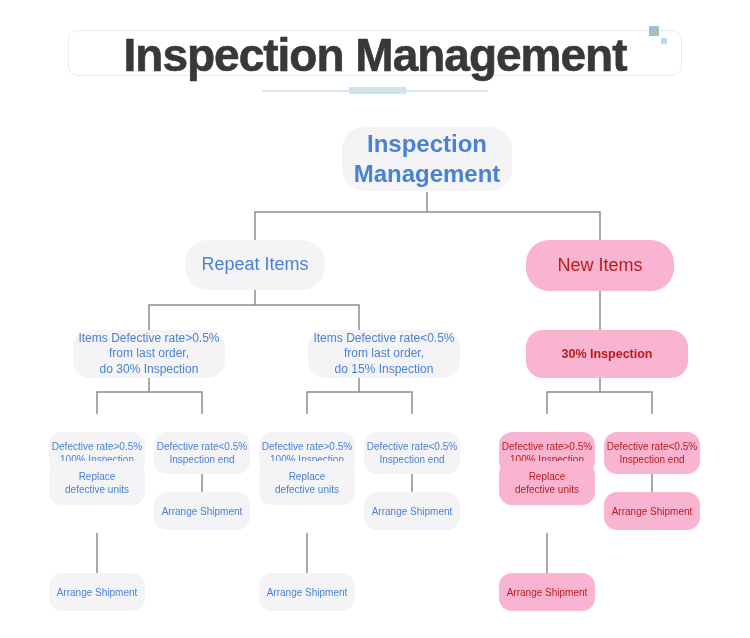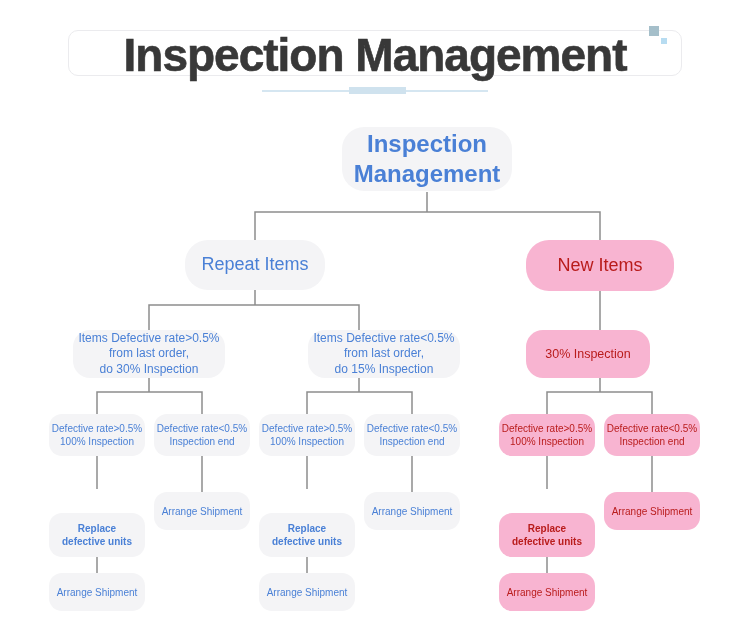--- a/index.html
+++ b/index.html
@@ -32,22 +32,22 @@
   .node{
     position:absolute;display:flex;align-items:center;justify-content:center;
     text-align:center;white-space:pre-line;line-height:1.3;
   }
   .gray{background:var(--gray-bg);color:var(--blue);}
   .pink{background:var(--pink);color:#b91c1c;}
   .n-root{left:342px;top:127px;width:170px;height:64px;border-radius:22px;font-size:24px;font-weight:bold;line-height:1.25;}
   .n-l1{height:50px;border-radius:23px;font-size:18px;font-weight:normal;}
   .n-l2{width:152px;height:48px;border-radius:17px;font-size:12px;top:330px;text-align:center;}
   .n-sm{width:96px;border-radius:13px;font-size:10px;}
-  .n-l3{top:414px;height:42px;}
-  .n-l4a{top:513px;height:44px;font-weight:bold;}
+  .n-l3{top:432px;height:42px;}
+  .n-l4a{top:461px;height:44px;}
   .n-l4b{top:492px;height:38px;}
   .n-l5{top:573px;height:38px;}
 </style>
 </head>
 <body>
 
 <div class="header-card"></div>
 <div class="page-title">Inspection Management</div>
 <div class="decor-sq-1"></div>
 <div class="decor-sq-2"></div>
@@ -70,21 +70,21 @@
 
 <div class="node gray n-l1" style="left:185px;top:240px;width:140px;">Repeat Items</div>
 <div class="node pink n-l1" style="left:526px;top:240px;width:148px;height:51px;">New Items</div>
 
 <div class="node gray n-l2" style="left:73px;">Items Defective rate&gt;0.5%
 from last order,
 do 30% Inspection</div>
 <div class="node gray n-l2" style="left:283px;margin-left:25px;">Items Defective rate&lt;0.5%
 from last order,
 do 15% Inspection</div>
-<div class="node pink n-l2" style="left:526px;width:124px;font-size:12.5px;">30% Inspection</div>
+<div class="node pink n-l2" style="left:526px;width:162px;font-size:12.5px;font-weight:bold;">30% Inspection</div>
 
 <div class="node gray n-sm n-l3" style="left:49px;">Defective rate&gt;0.5%
 100% Inspection</div>
 <div class="node gray n-sm n-l3" style="left:154px;">Defective rate&lt;0.5%
 Inspection end</div>
 <div class="node gray n-sm n-l3" style="left:259px;">Defective rate&gt;0.5%
 100% Inspection</div>
 <div class="node gray n-sm n-l3" style="left:364px;">Defective rate&lt;0.5%
 Inspection end</div>
 <div class="node pink n-sm n-l3" style="left:499px;">Defective rate&gt;0.5%

